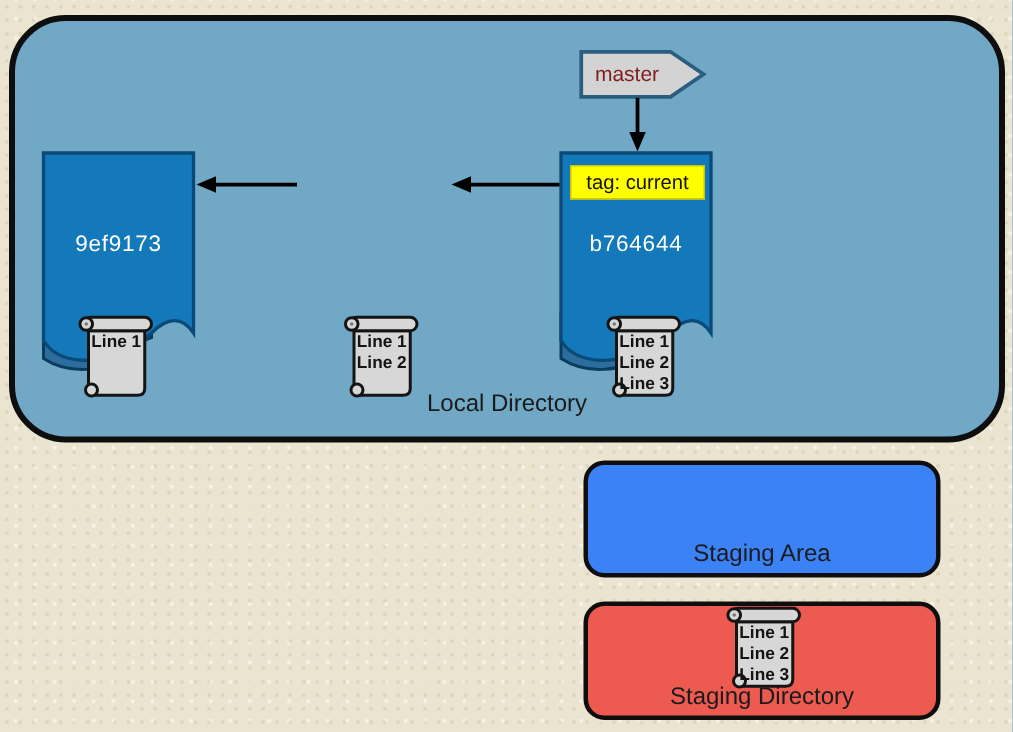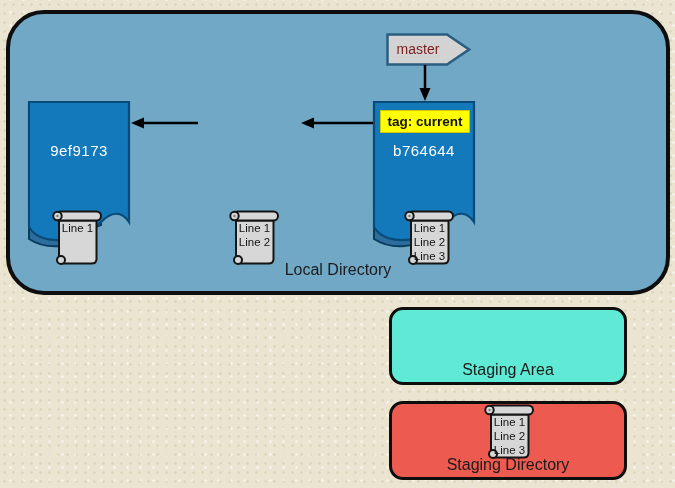--- a/index.html
+++ b/index.html
@@ -20,52 +20,52 @@
   .repo-label{
     position:absolute;left:0;right:0;bottom:12px;text-align:center;
     font-size:16px;color:#1b1b1b;
   }
   .commit{position:absolute;width:106px;height:152px;}
   .commit-1{left:16px;top:85px;}
   .commit-2{left:186px;top:85px;}
   .commit-3{left:361px;top:85px;}
   .commit svg{position:absolute;left:0;top:0;}
   .hash{
-    position:absolute;top:43px;left:0;width:106px;text-align:center;
+    position:absolute;top:55px;left:0;width:106px;text-align:center;
     color:#ffffff;font-size:15px;letter-spacing:.5px;
   }
   .tag{
     position:absolute;left:9px;top:11px;width:88px;height:21px;
     background:#ffff00;border:1px solid #cfc400;
-    font-weight:bold;font-size:13.5px;line-height:21px;text-align:center;color:#111;
+    font-weight:normal;font-size:13.5px;line-height:21px;text-align:center;color:#111;
   }
   .flag{position:absolute;left:376px;top:19px;width:85px;height:33px;}
   .flag-label{
     position:absolute;left:0;top:0;width:64px;height:33px;line-height:33px;
     text-align:center;font-size:14px;color:#7f1d1d;
   }
   .arrow{position:absolute;}
   .arrow-32{left:290px;top:102px;}
   .arrow-21{left:120px;top:102px;}
   .arrow-branch{left:408px;top:51px;}
   .scroll{position:absolute;width:57px;height:58px;}
   .scroll-1{left:37px;top:195px;}
   .scroll-2{left:214px;top:195px;}
   .scroll-3{left:389px;top:195px;}
   .scroll svg{position:absolute;left:0;top:0;}
   .scroll-lines{
     position:absolute;left:11px;top:12px;width:39px;text-align:center;
-    font-weight:normal;font-size:11.5px;line-height:14px;color:#141414;
+    font-weight:bold;font-size:11.5px;line-height:14px;color:#141414;
   }
   .scroll-lines span{display:block;}
   .area{
     position:absolute;left:389px;width:232px;
     border:3px solid #0e0e0e;border-radius:14px;
   }
-  .staging{top:307px;height:72px;background:#5eead4;}
+  .staging{top:307px;height:72px;background:#3b82f6;}
   .working{top:401px;height:73px;background:#ed5a50;}
   .area-label{
     position:absolute;left:0;right:0;bottom:3px;text-align:center;
     font-size:16px;color:#1b1b1b;
   }
   .scroll-wd{left:87px;top:-1px;}
 </style>
 </head>
 <body>
 

